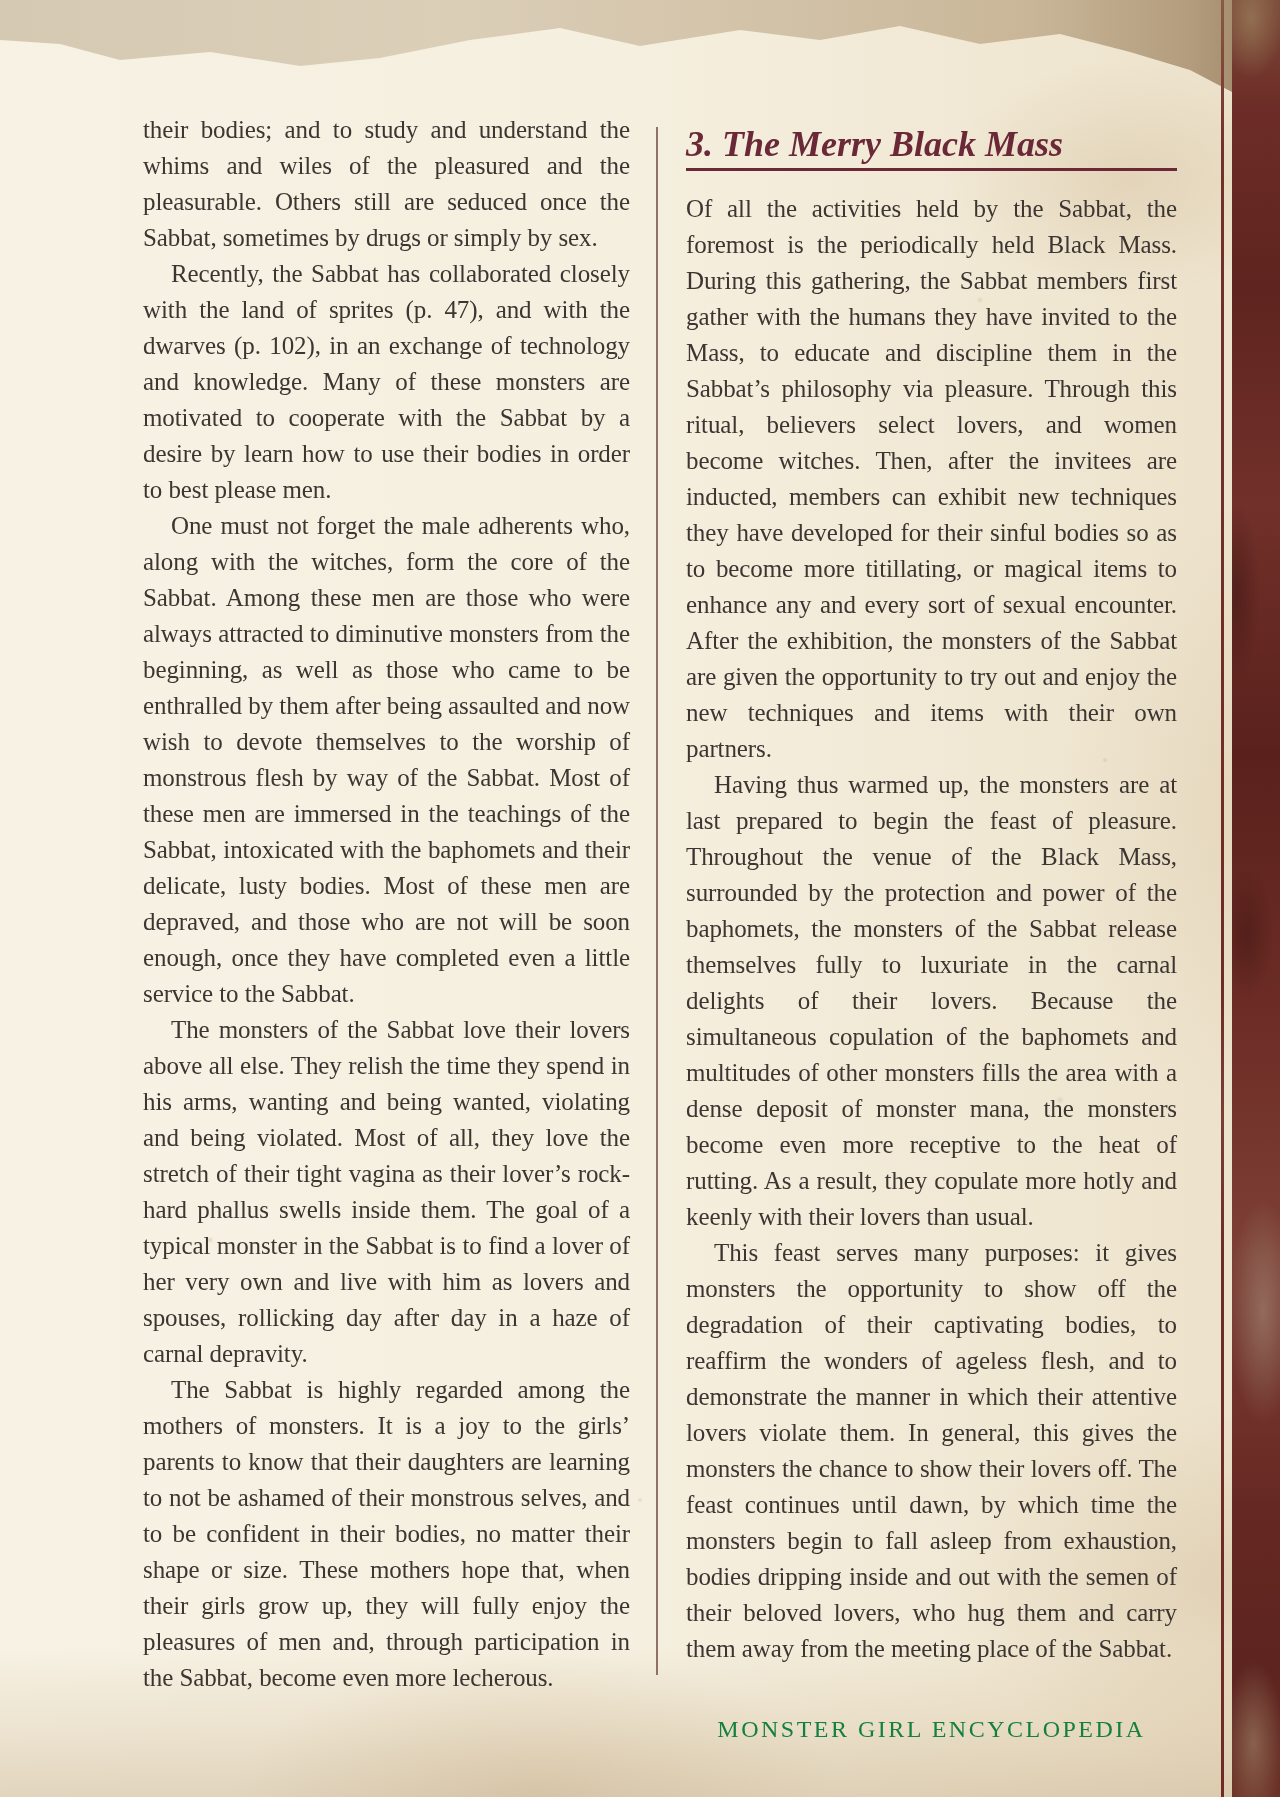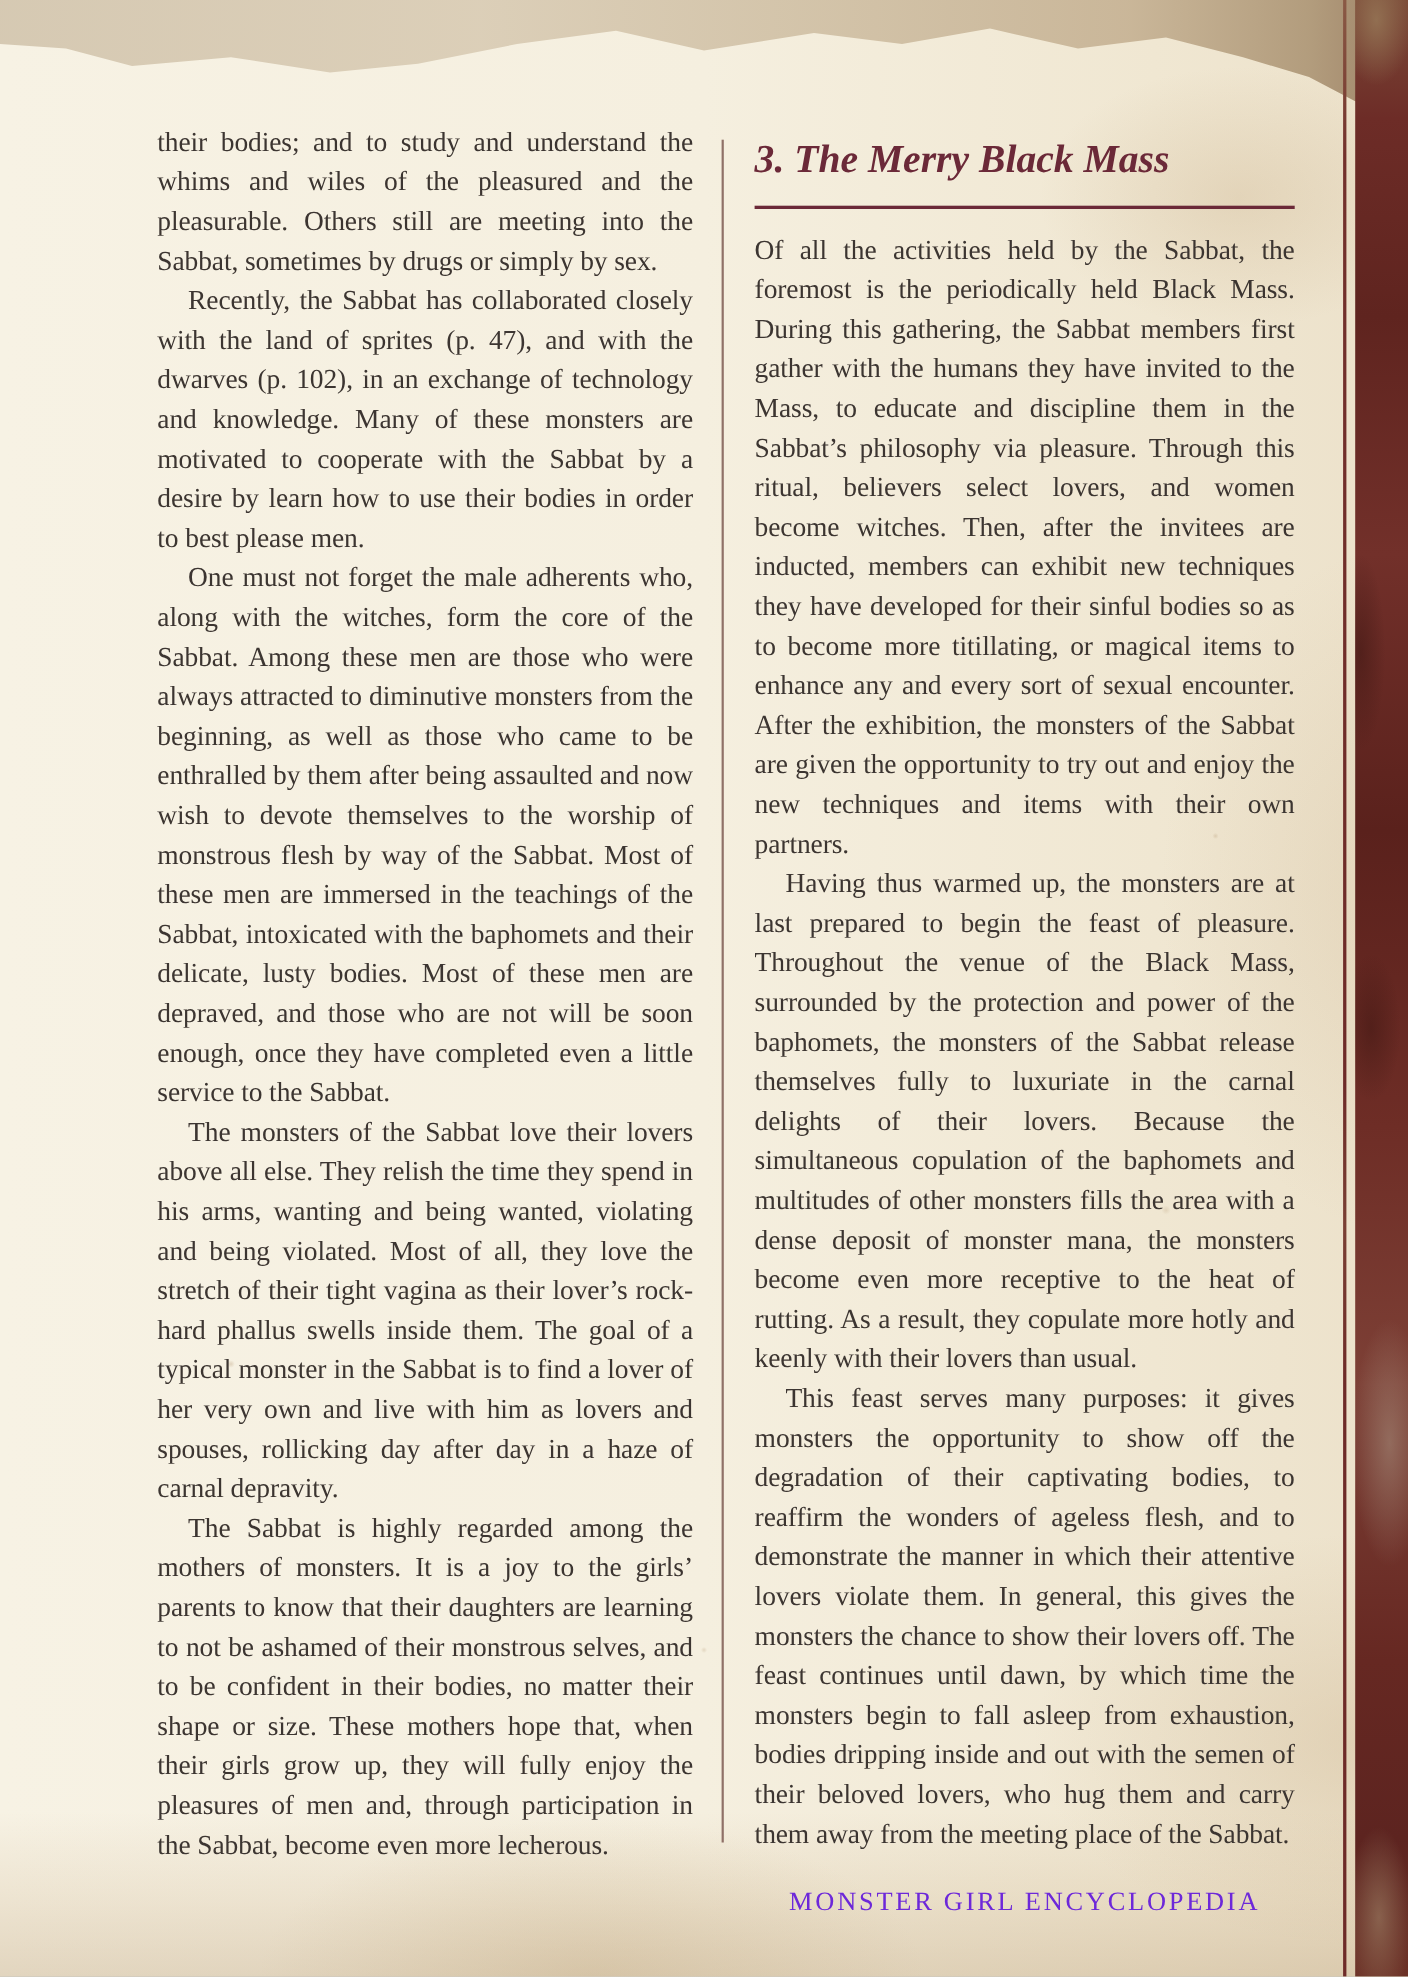--- a/index.html
+++ b/index.html
@@ -47,28 +47,28 @@
   .col-left{left:143px;width:487px;}
   .col-right{left:686px;width:491px;}
   .body-par{margin:0;}
   .body-par + .body-par{text-indent:28px;}
   h2.section-heading{
     margin:12px 0 20px 0;
     font-style:italic;font-weight:bold;
     font-size:36px;line-height:40px;
     color:#6b2938;letter-spacing:0;
     border-bottom:3px solid #6b2938;
-    padding-bottom:23px;
+    padding-bottom:4px;
     text-align:left;text-indent:0;
   }
   .footer{
     position:absolute;left:686px;top:1716px;width:491px;
     text-align:center;
     font-size:24px;letter-spacing:2.5px;
-    color:#6d28d9;
+    color:#15803d;
   }
   
   .edge-thin-line{
     position:absolute;left:1221px;top:0;width:3px;height:1797px;
     background:linear-gradient(180deg,#8a5a45 0%,#73312c 8%,#6e2b28 55%,#7a4034 62%,#6e2b28 70%,#6e2b28 100%);
   }
   .edge-band{
     position:absolute;left:1232px;top:0;width:48px;height:1797px;
     background:
       radial-gradient(ellipse 44px 80px at 40% 1%, rgba(150,118,86,.85), transparent 75%),
@@ -82,21 +82,21 @@
 </head>
 <body>
 
 <div class="page">
   <div class="paper"></div>
   <div class="top-stain"></div>
   <div class="bottom-stain"></div>
   <div class="divider"></div>
 
   <div class="col col-left">
-    <p class="body-par">their bodies; and to study and understand the whims and wiles of the pleasured and the pleasurable. Others still are meeting into the Sabbat, sometimes by drugs or simply by sex.</p>
+    <p class="body-par">their bodies; and to study and understand the whims and wiles of the pleasured and the pleasurable. Others still are seduced once the Sabbat, sometimes by drugs or simply by sex.</p>
     <p class="body-par">Recently, the Sabbat has collaborated closely with the land of sprites (p. 47), and with the dwarves (p. 102), in an exchange of technology and knowledge. Many of these monsters are motivated to cooperate with the Sabbat by a desire by learn how to use their bodies in order to best please men.</p>
     <p class="body-par">One must not forget the male adherents who, along with the witches, form the core of the Sabbat. Among these men are those who were always attracted to diminutive monsters from the beginning, as well as those who came to be enthralled by them after being assaulted and now wish to devote themselves to the worship of monstrous flesh by way of the Sabbat. Most of these men are immersed in the teachings of the Sabbat, intoxicated with the baphomets and their delicate, lusty bodies. Most of these men are depraved, and those who are not will be soon enough, once they have completed even a little service to the Sabbat.</p>
     <p class="body-par">The monsters of the Sabbat love their lovers above all else. They relish the time they spend in his arms, wanting and being wanted, violating and being violated. Most of all, they love the stretch of their tight vagina as their lover’s rock-hard phallus swells inside them. The goal of a typical monster in the Sabbat is to find a lover of her very own and live with him as lovers and spouses, rollicking day after day in a haze of carnal depravity.</p>
     <p class="body-par">The Sabbat is highly regarded among the mothers of monsters. It is a joy to the girls’ parents to know that their daughters are learning to not be ashamed of their monstrous selves, and to be confident in their bodies, no matter their shape or size. These mothers hope that, when their girls grow up, they will fully enjoy the pleasures of men and, through participation in the Sabbat, become even more lecherous.</p>
   </div>
 
   <div class="col col-right">
     <h2 class="section-heading">3. The Merry Black Mass</h2>
     <p class="body-par">Of all the activities held by the Sabbat, the foremost is the periodically held Black Mass. During this gathering, the Sabbat members first gather with the humans they have invited to the Mass, to educate and discipline them in the Sabbat’s philosophy via pleasure. Through this ritual, believers select lovers, and women become witches. Then, after the invitees are inducted, members can exhibit new techniques they have developed for their sinful bodies so as to become more titillating, or magical items to enhance any and every sort of sexual encounter. After the exhibition, the monsters of the Sabbat are given the opportunity to try out and enjoy the new techniques and items with their own partners.</p>
     <p class="body-par">Having thus warmed up, the monsters are at last prepared to begin the feast of pleasure. Throughout the venue of the Black Mass, surrounded by the protection and power of the baphomets, the monsters of the Sabbat release themselves fully to luxuriate in the carnal delights of their lovers. Because the simultaneous copulation of the baphomets and multitudes of other monsters fills the area with a dense deposit of monster mana, the monsters become even more receptive to the heat of rutting. As a result, they copulate more hotly and keenly with their lovers than usual.</p>

